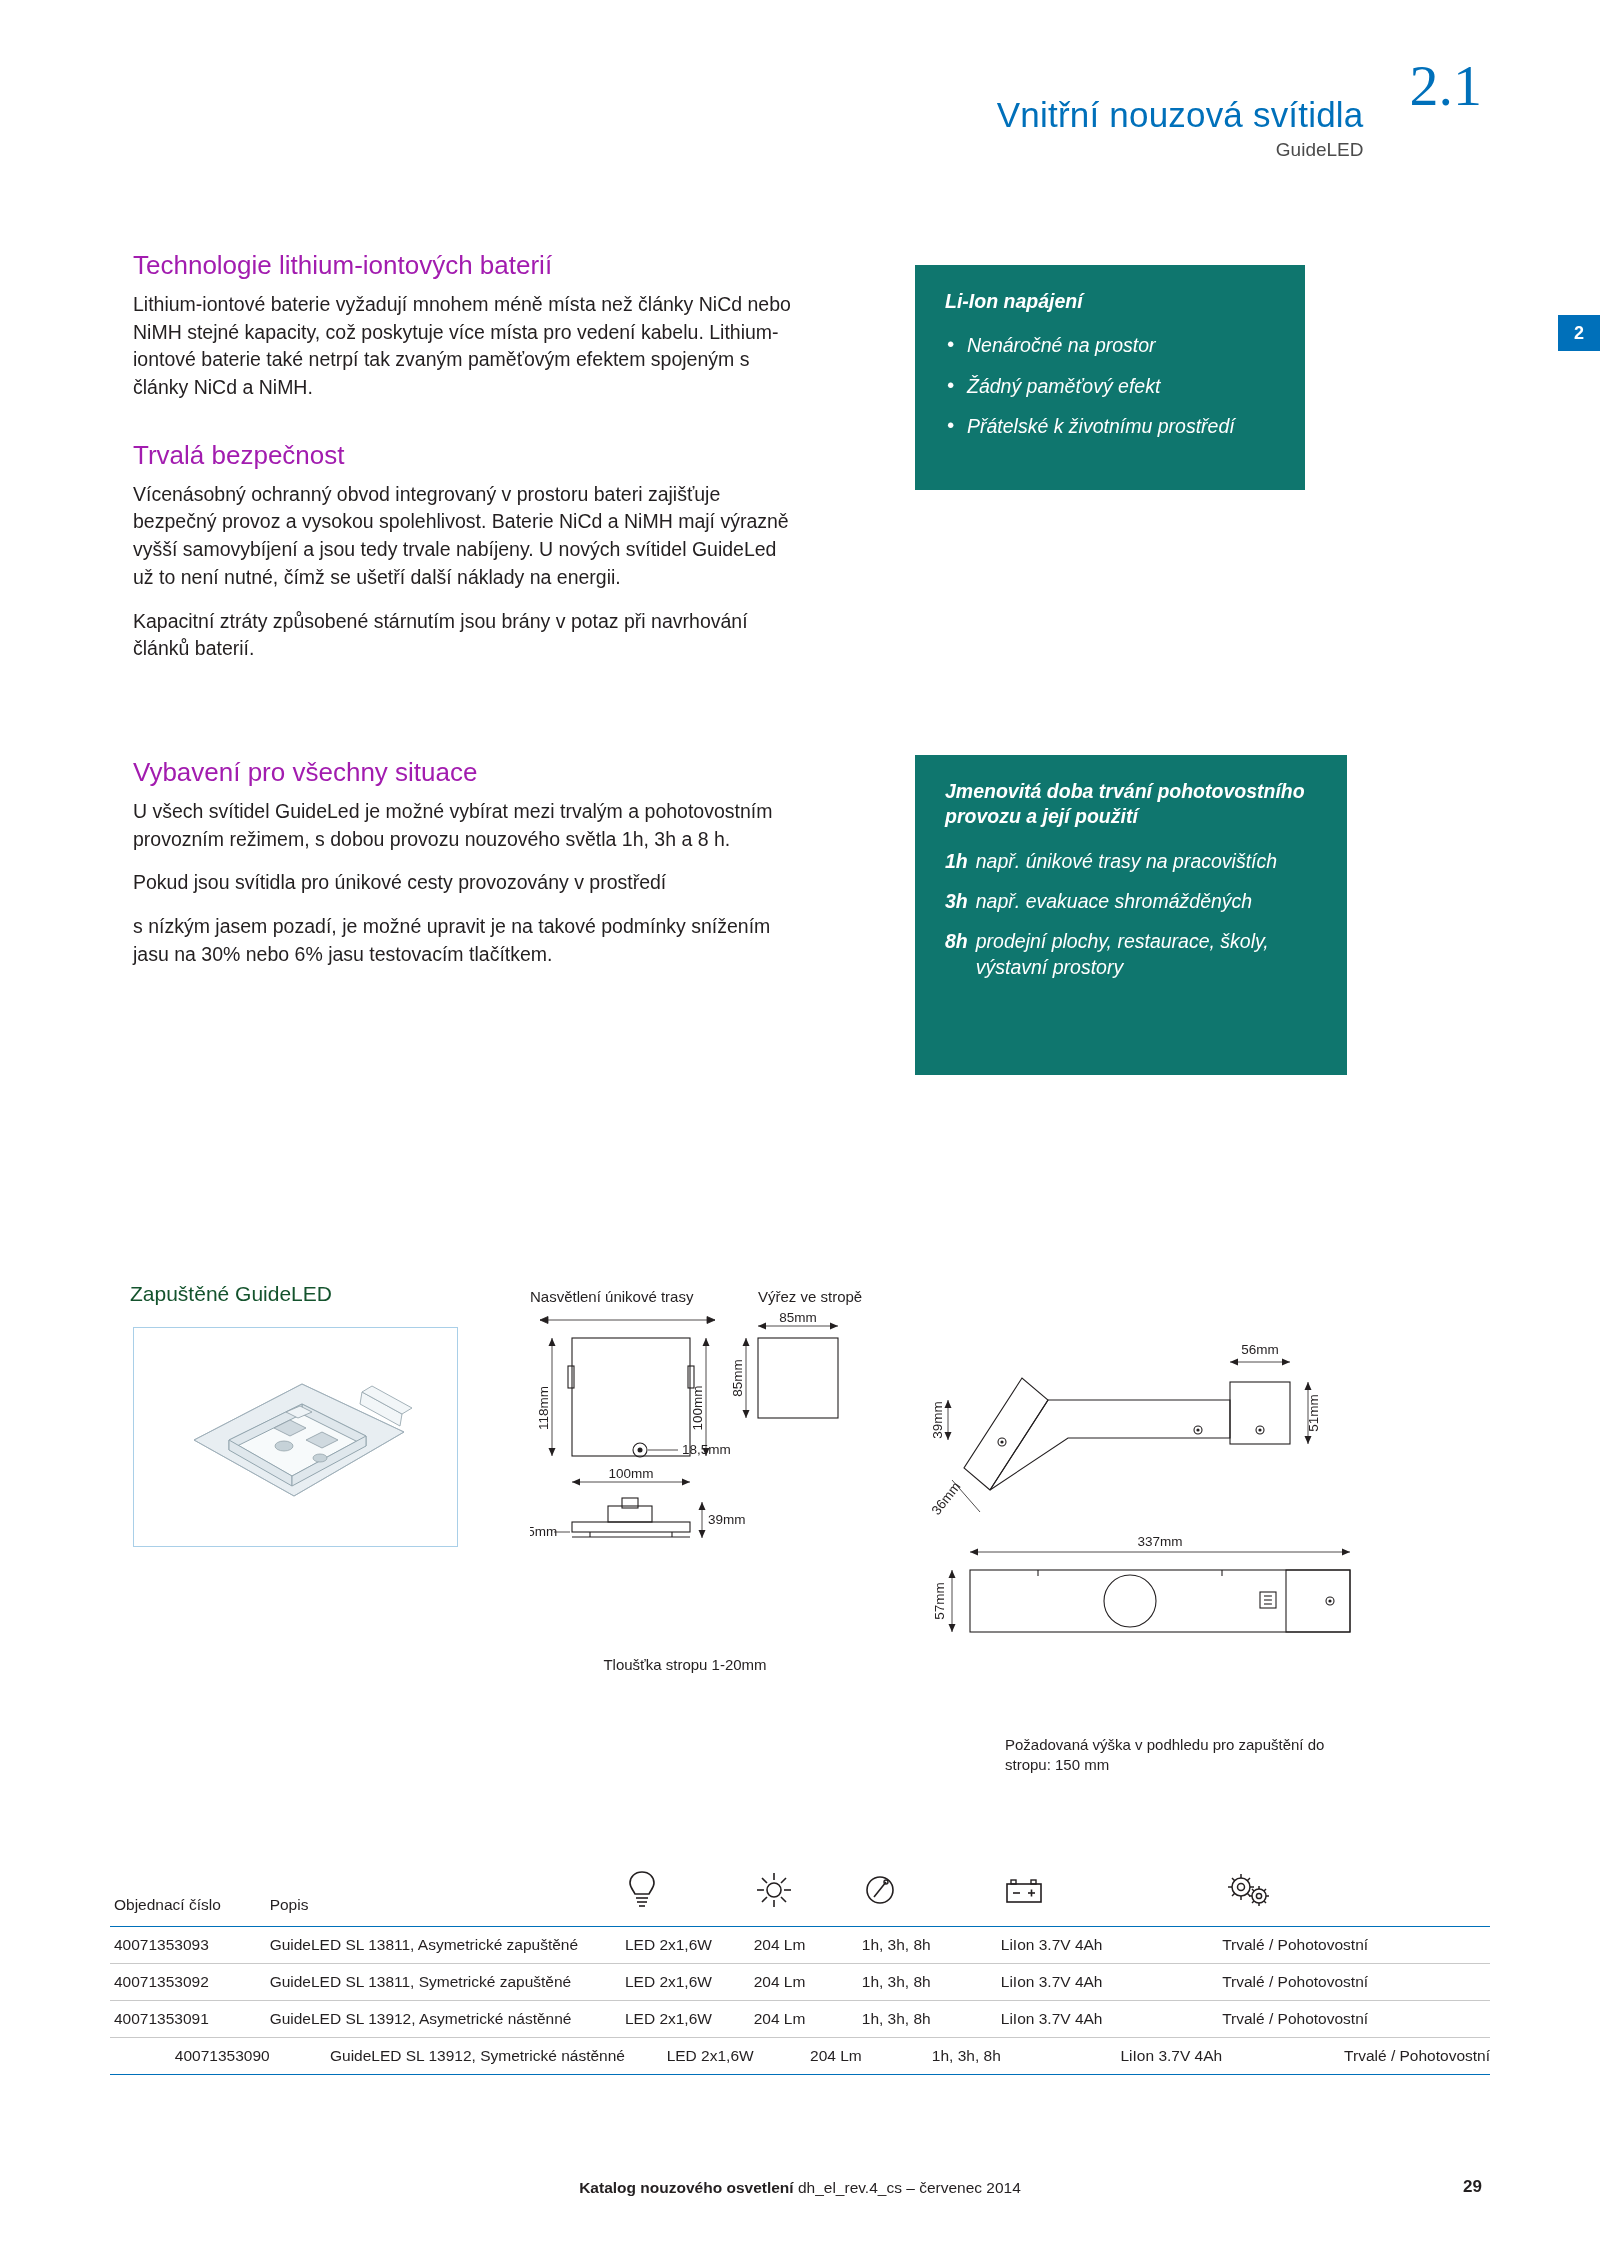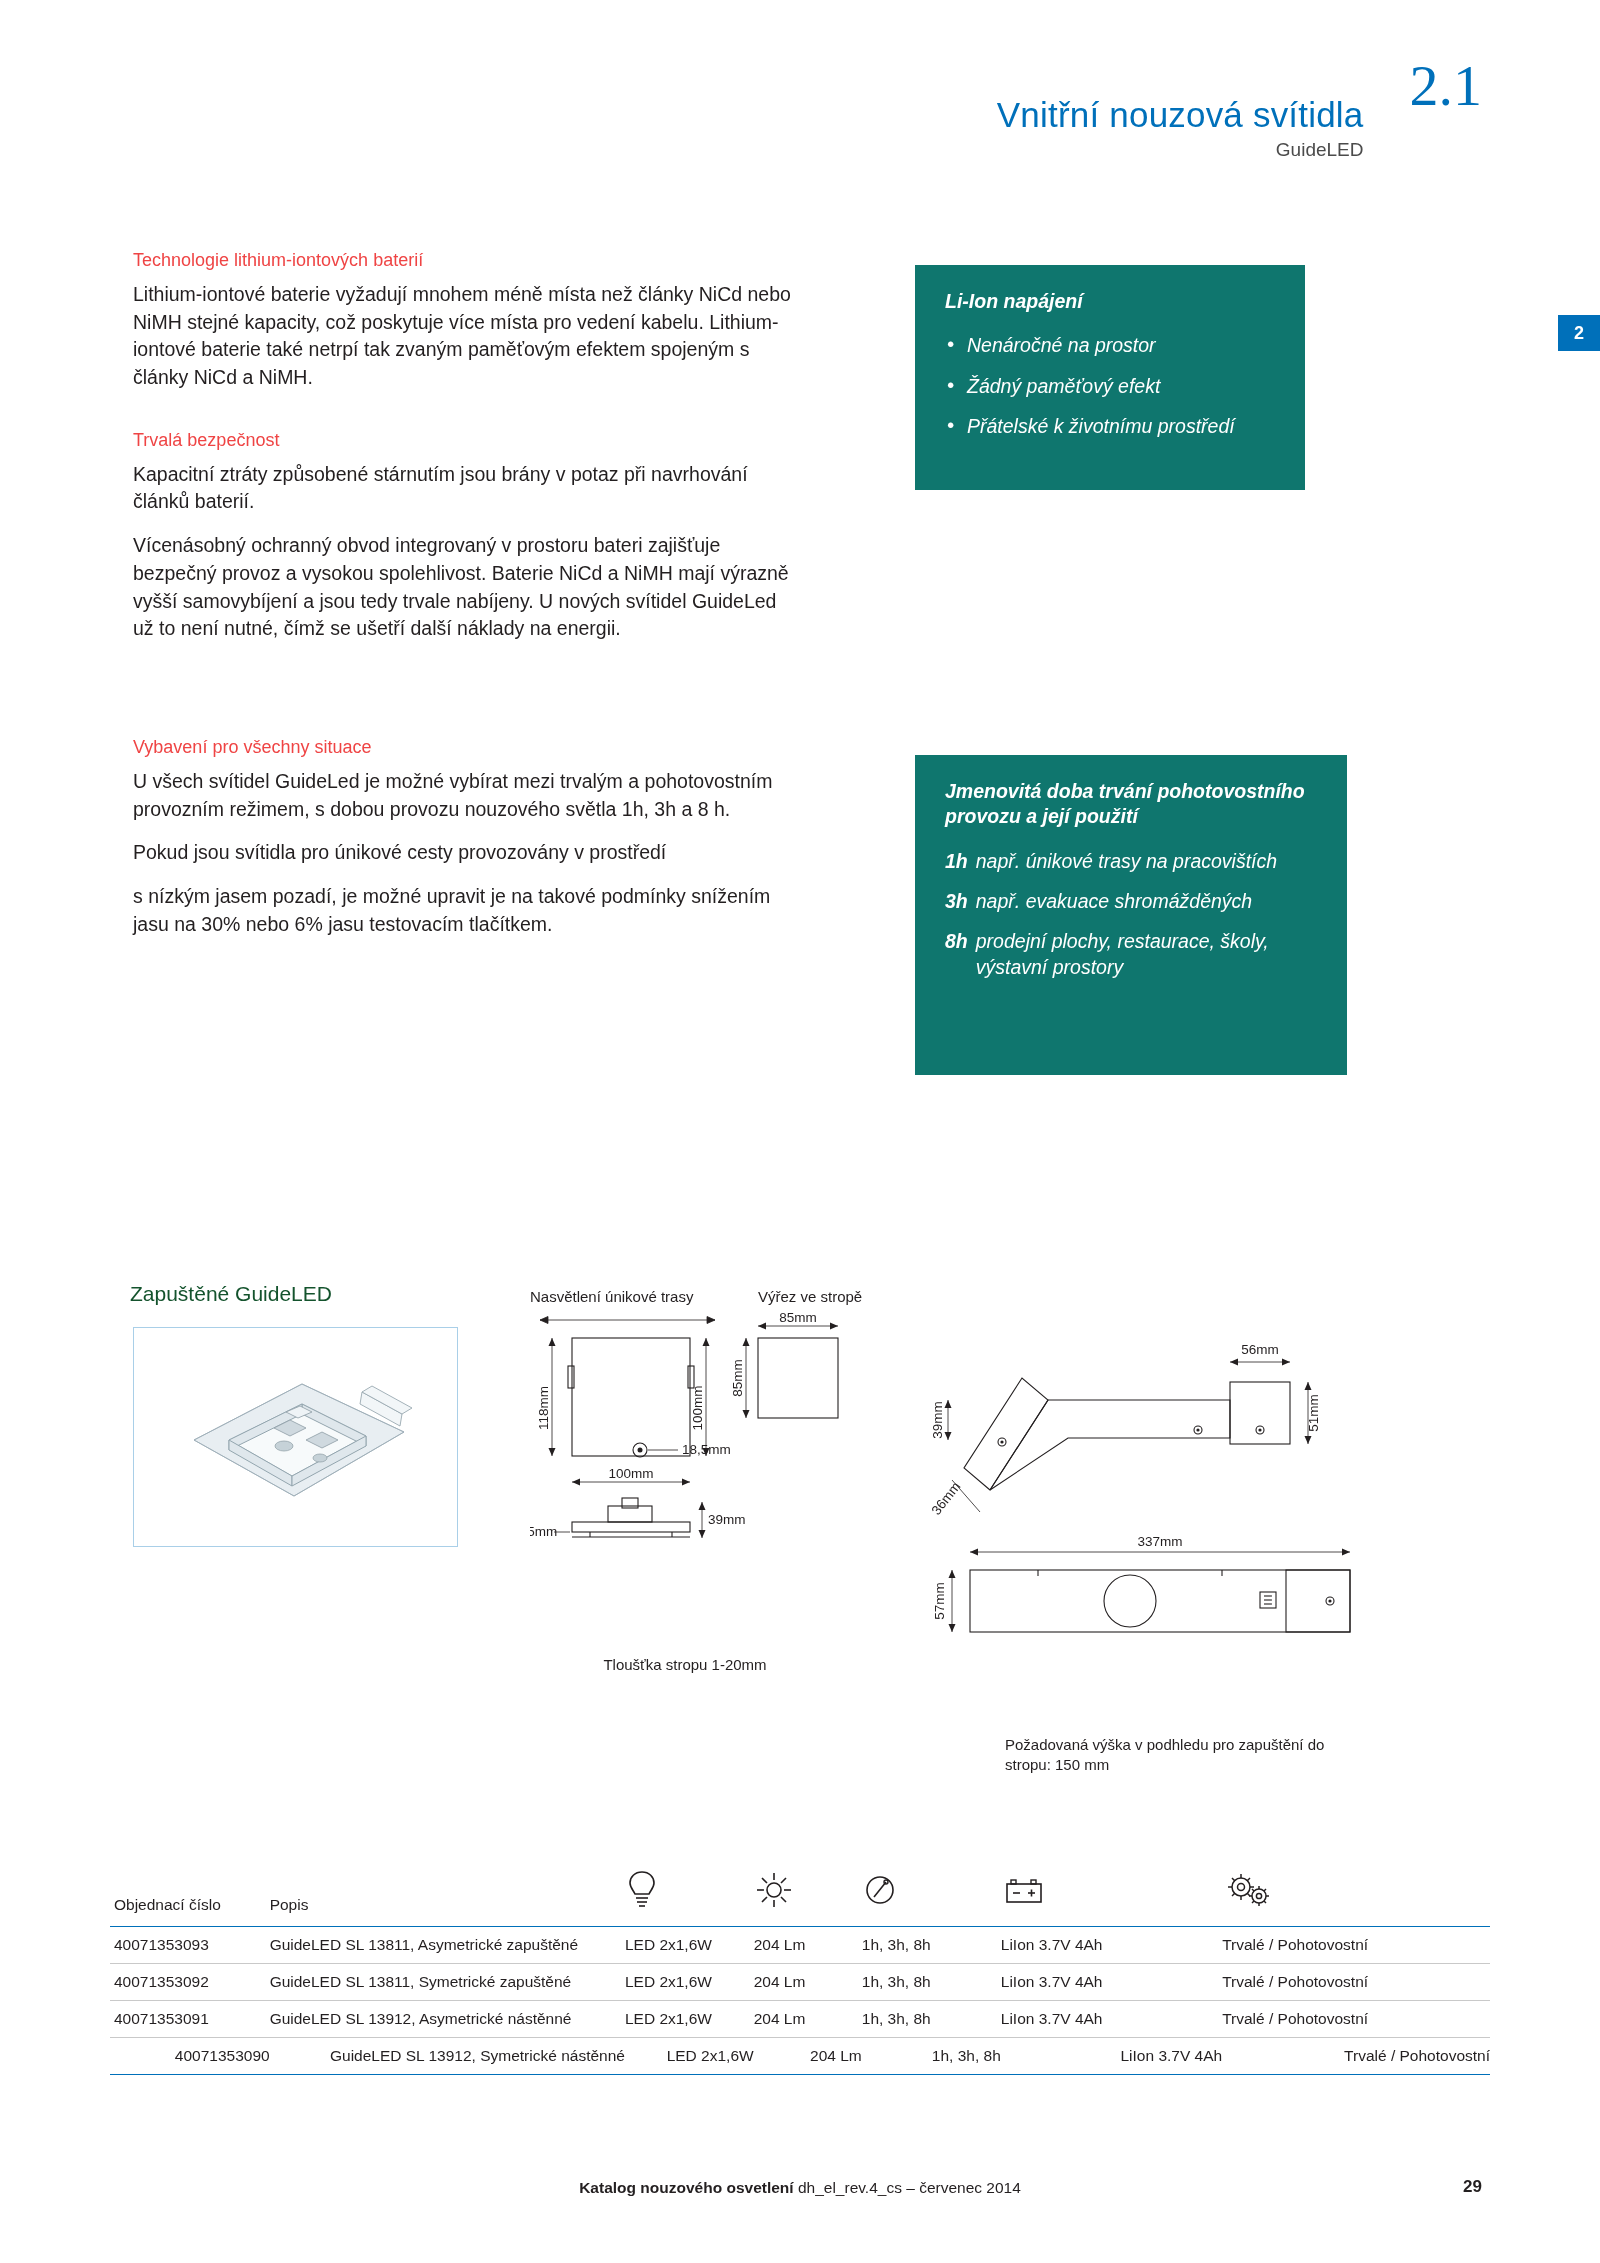--- a/index.html
+++ b/index.html
@@ -34,21 +34,21 @@
   
   .chapter-tab {
     position:absolute; top:315px; right:0; width:42px; height:36px;
     background:#0070ba; color:#fff; font-size:18px; font-weight:600;
     display:flex; align-items:center; justify-content:center;
   }
 
   
   .col-left { position:absolute; left:133px; top:250px; width:660px; }
   h3.sec {
-    color:#ef4444; font-size:18px; font-weight:400; margin:0 0 10px 0;
+    color:#a21caf; font-size:26px; font-weight:400; margin:0 0 10px 0;
   }
   .col-left p {
     font-size:19.5px; line-height:1.42; margin:0 0 16px 0; color:#231f20;
   }
   .gap-big { height:78px; }
   .gap-sec { height:22px; }
 
   
   .bluebox {
     position:absolute; background:#0f766e; color:#ffffff;
@@ -148,22 +148,22 @@
 
   <div class="chapter-tab">2</div>
 
   <div class="col-left">
     <h3 class="sec">Technologie lithium-iontových baterií</h3>
     <p>Lithium-iontové baterie vyžadují mnohem méně místa než články NiCd nebo NiMH stejné kapacity, což poskytuje více místa pro vedení kabelu. Lithium-iontové baterie také netrpí tak zvaným paměťovým efektem spojeným s články NiCd a NiMH.</p>
 
     <div class="gap-sec"></div>
 
     <h3 class="sec">Trvalá bezpečnost</h3>
+    <p>Vícenásobný ochranný obvod integrovaný v prostoru bateri zajišťuje bezpečný provoz a vysokou spolehlivost. Baterie NiCd a NiMH mají výrazně vyšší samovybíjení a jsou tedy trvale nabíjeny. U nových svítidel GuideLed už to není nutné, čímž se ušetří další náklady na energii.</p>
     <p>Kapacitní ztráty způsobené stárnutím jsou brány v potaz při navrhování článků baterií.</p>
-    <p>Vícenásobný ochranný obvod integrovaný v prostoru bateri zajišťuje bezpečný provoz a vysokou spolehlivost. Baterie NiCd a NiMH mají výrazně vyšší samovybíjení a jsou tedy trvale nabíjeny. U nových svítidel GuideLed už to není nutné, čímž se ušetří další náklady na energii.</p>
 
     <div class="gap-big"></div>
 
     <h3 class="sec">Vybavení pro všechny situace</h3>
     <p>U všech svítidel GuideLed je možné vybírat mezi trvalým a pohotovostním provozním režimem, s dobou provozu nouzového světla 1h, 3h a 8 h.</p>
     <p>Pokud jsou svítidla pro únikové cesty provozovány v prostředí</p>
     <p>s nízkým jasem pozadí, je možné upravit je na takové podmínky snížením jasu na 30% nebo 6% jasu testovacím tlačítkem.</p>
   </div>
 
   <div class="bluebox" id="box1">

